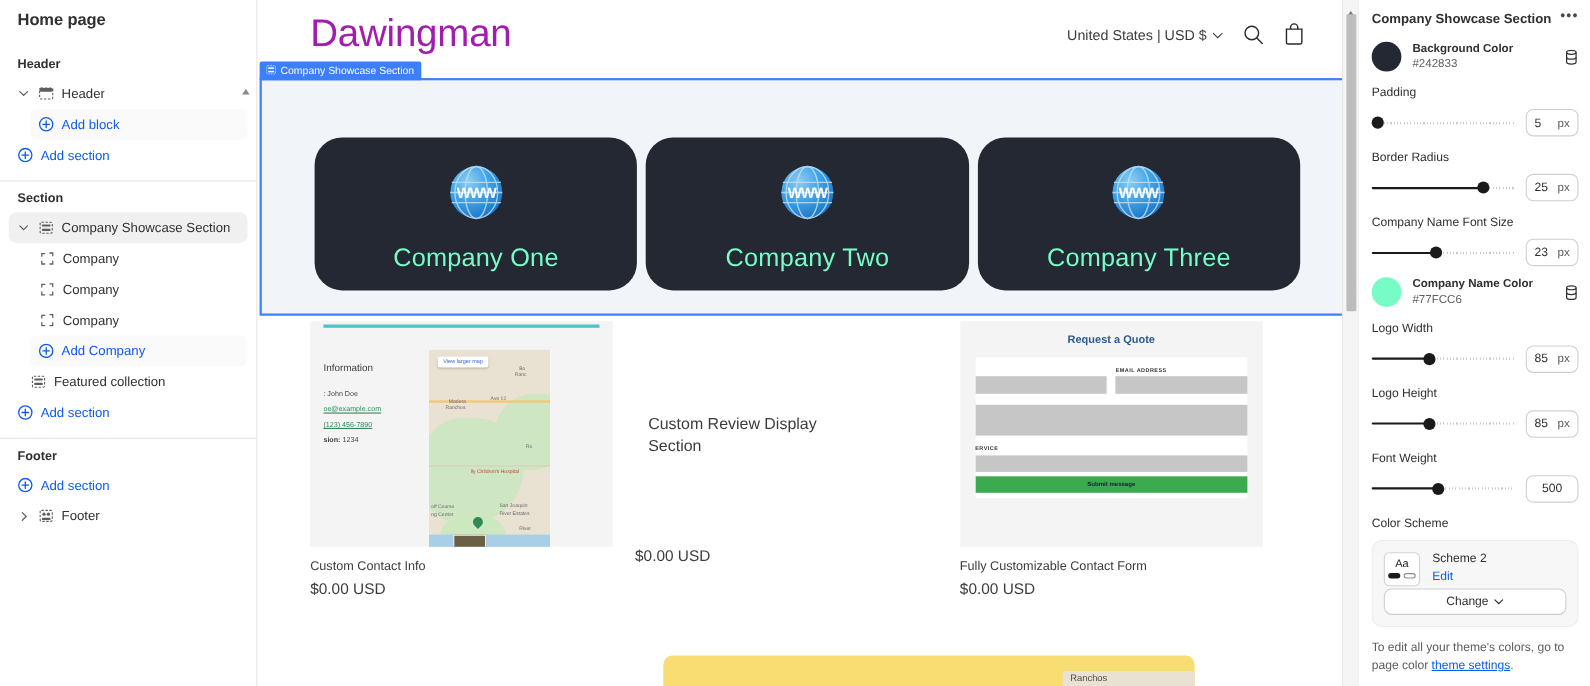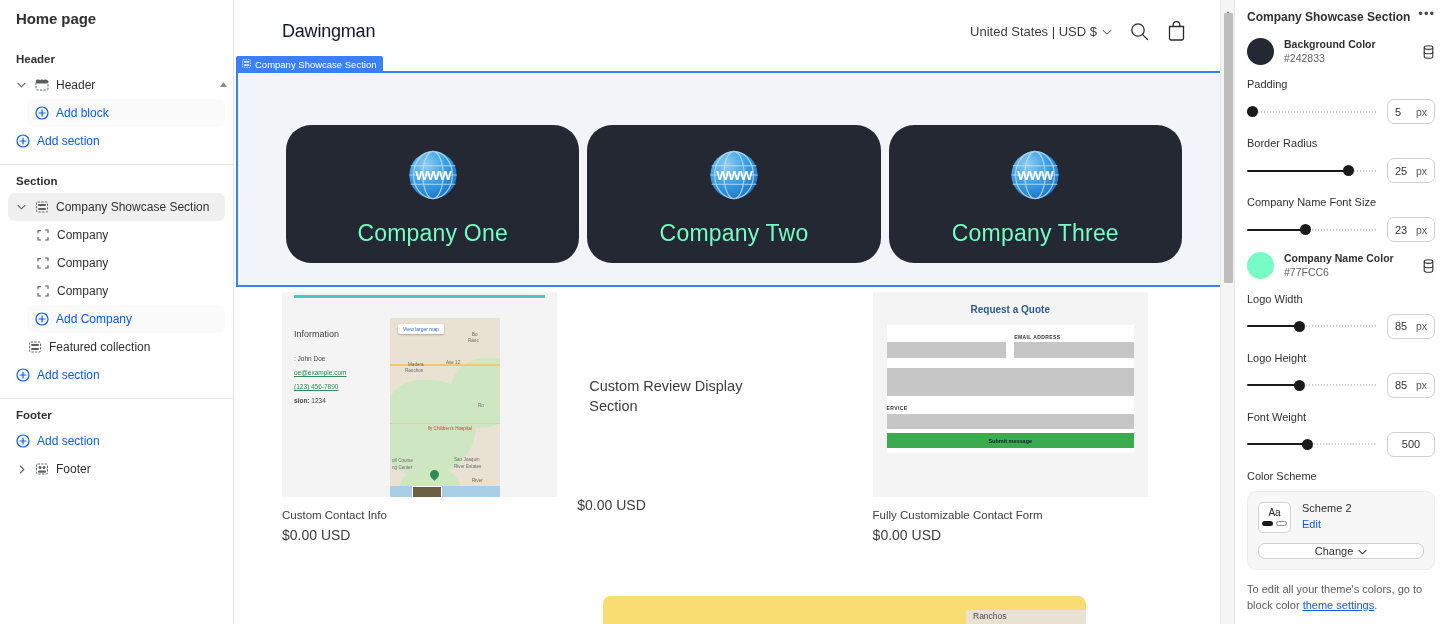--- a/index.html
+++ b/index.html
@@ -66,21 +66,21 @@
     overflow: hidden; height: 624px;
   }
   .preview {
     position: absolute; inset: 0; background: #fff; overflow: hidden;
   }
   .shop-header {
     height: 62px; display: flex; align-items: center;
     padding: 0 48px 0 48px; background: #fff;
   }
   .shop-logo {
-    font-size: 18px; color: #0f172a; font-weight: 400;
+    font-size: 35px; color: #a21caf; font-weight: 400;
     letter-spacing: -0.2px; font-family: "Liberation Sans", sans-serif;
   }
   .shop-header-right {
     margin-left: auto; display: flex; align-items: center; gap: 18px;
     color: #3c3c3c; font-size: 13px;
   }
   .locale-picker { display: flex; align-items: center; gap: 5px; cursor: pointer; }
   .hdr-icon { cursor: pointer; display: flex; align-items: center; }
 
   
@@ -226,21 +226,21 @@
     background: #fff; display: flex; flex-direction: column;
     align-items: center; justify-content: center; gap: 3px; flex: 0 0 33px;
   }
   .scheme-aa { font-size: 10px; font-weight: 400; color: #1a1a1a; line-height: 1; }
   .scheme-pills { display: flex; gap: 3px; }
   .pill-dark { width: 11px; height: 5px; border-radius: 3px; background: #1a1a1a; }
   .pill-light { width: 11px; height: 5px; border-radius: 3px; background: #fff; border: 1px solid #8c8c8c; }
   .scheme-name { font-size: 11px; color: #303030; }
   .scheme-edit { font-size: 11px; color: #0c5bef; cursor: pointer; margin-top: 2px; display:inline-block;}
   .change-btn {
-    margin-top: 10px; height: 16px; background: #fff; border: 1px solid #cfcfcf;
+    margin-top: 2px; height: 24px; background: #fff; border: 1px solid #cfcfcf;
     border-radius: 7px; display: flex; align-items: center; justify-content: center;
     gap: 5px; font-size: 11px; color: #303030; cursor: pointer;
   }
   .rp-foot { margin-top: 12px; font-size: 11px; color: #5c5c5c; line-height: 1.45; }
   .rp-foot a { color: #0c5bef; text-decoration: underline; cursor: pointer; }
 </style>
 </head>
 <body>
 
 <div class="app">
@@ -743,16 +743,16 @@
             <svg width="9" height="6" viewBox="0 0 9 6">
                 <path d="M1 1.3 L4.5 4.8 L8 1.3" stroke="#303030" stroke-width="1.1" fill="none" stroke-linecap="round"></path>
               </svg>
           </span>
         </div>
       </div>
     </div>
 
     <div class="rp-foot">
       <span>To edit all your theme's colors, go to</span>
-      <span>block color </span><a>theme settings</a><span>.</span>
+      <span>page color </span><a>theme settings</a><span>.</span>
     </div>
   </aside>
 </div>
 
 </body></html>

